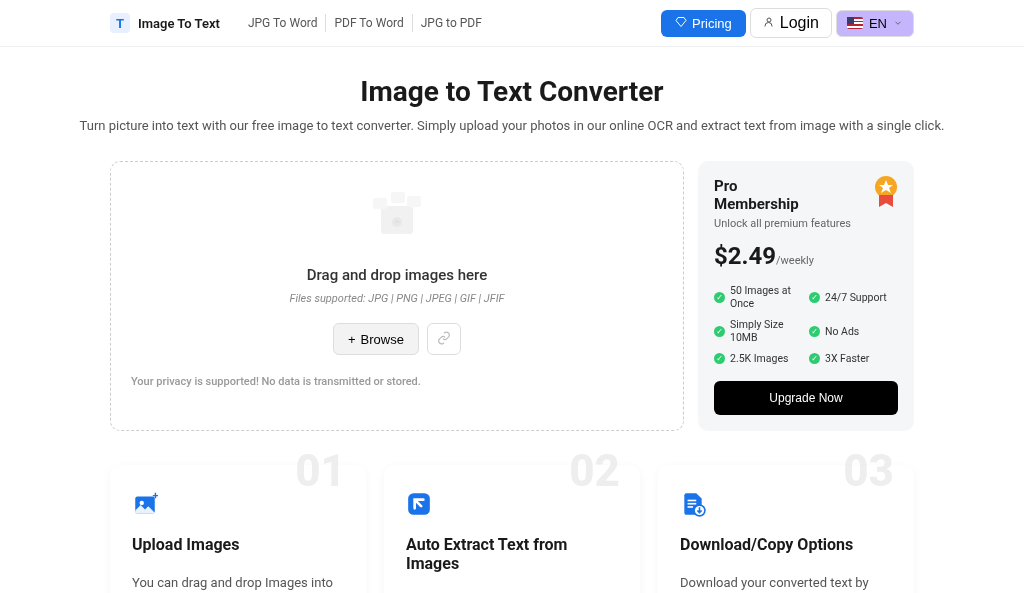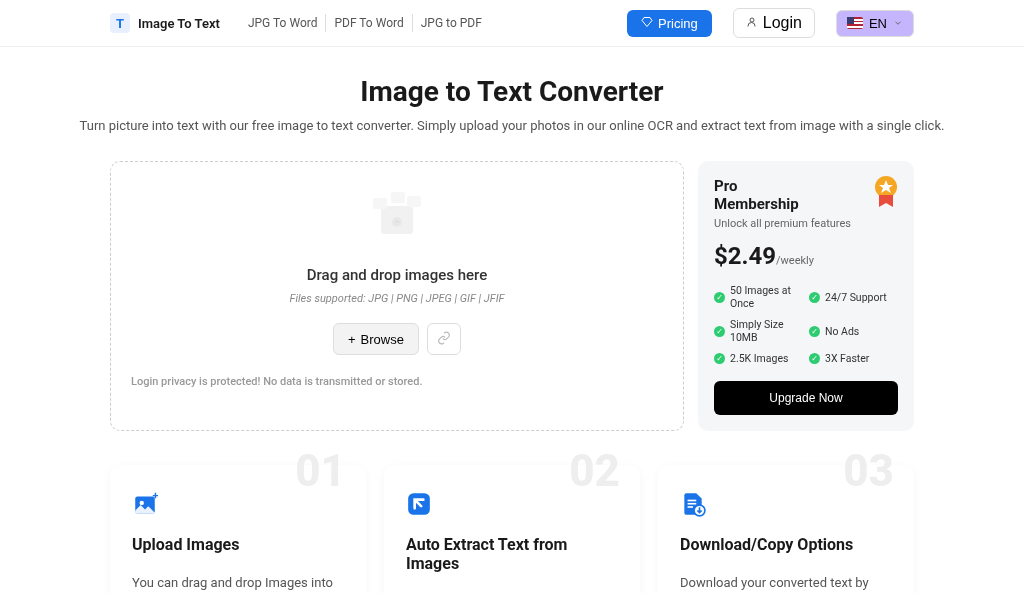--- a/index.html
+++ b/index.html
@@ -6,21 +6,21 @@
     body { font-family: -apple-system, BlinkMacSystemFont, 'Segoe UI', Roboto, Arial, sans-serif; background: #fff; color: #1a1a1a; }
     
     
     .header { display: flex; align-items: center; justify-content: space-between; padding: 8px 110px; border-bottom: 1px solid #eee; }
     .header-left { display: flex; align-items: center; gap: 20px; }
     .logo { display: flex; align-items: center; gap: 8px; font-weight: 600; font-size: 13px; }
     .logo-icon { width: 20px; height: 20px; background: #e8f0ff; border-radius: 4px; display: flex; align-items: center; justify-content: center; color: #1a73e8; font-weight: bold; font-size: 13px; }
     .nav-links { display: flex; gap: 0; }
     .nav-link { font-size: 12px; color: #555; padding: 2px 8px; border-left: 1px solid #ddd; text-decoration: none; }
     .nav-link:first-child { border-left: none; }
-    .header-right { display: flex; align-items: center; gap: 21px; }
+    .header-right { display: flex; align-items: center; gap: 4px; }
     .btn-pricing { background: #1a73e8; color: white; border: none; border-radius: 6px; padding: 6px 14px; font-size: 13px; font-weight: 500; display: flex; align-items: center; gap: 5px; cursor: pointer; }
     .btn-login { background: white; border: 1px solid #ddd; border-radius: 6px; padding: 5px 12px; font-size: 16px; display: flex; align-items: center; gap: 5px; cursor: pointer; }
     .btn-lang { background: #c4b5fd; border: 1px solid #ddd; border-radius: 6px; padding: 5px 10px; font-size: 13px; display: flex; align-items: center; gap: 6px; cursor: pointer; }
     .flag { width: 16px; height: 12px; background: linear-gradient(to bottom, #b22234 0%, #b22234 15%, white 15%, white 30%, #b22234 30%, #b22234 45%, white 45%, white 60%, #b22234 60%, #b22234 75%, white 75%, white 90%, #b22234 90%); border-radius: 2px; position: relative; }
     .flag::before { content: ''; position: absolute; top: 0; left: 0; width: 7px; height: 7px; background: #3c3b6e; }
     
     
     .hero { text-align: center; padding: 28px 0 16px; }
     .hero h1 { font-size: 28px; font-weight: 700; margin-bottom: 10px; }
     .hero p { font-size: 13px; color: #555; }
@@ -131,21 +131,21 @@
       </button>
       <button class="btn-link">
         <span>
           <svg width="14" height="14" viewBox="0 0 24 24" fill="none" stroke="#bbb" stroke-width="2">
               <path d="M10 13a5 5 0 0 0 7 0l3-3a5 5 0 0 0-7-7l-1 1"></path>
               <path d="M14 11a5 5 0 0 0-7 0l-3 3a5 5 0 0 0 7 7l1-1"></path>
             </svg>
         </span>
       </button>
     </div>
-    <div class="privacy-text">Login privacy is protected! No data is transmitted or stored.</div>
+    <div class="privacy-text">Your privacy is supported! No data is transmitted or stored.</div>
   </div>
 
   <div class="membership-card">
     <div class="badge-star">
       <svg viewBox="0 0 28 34">
           <circle cx="14" cy="12" r="11" fill="#f5a623"></circle>
           <polygon points="14,5 16,10 21,10 17,13 19,18 14,15 9,18 11,13 7,10 12,10" fill="#fff"></polygon>
           <path d="M7 20 L7 32 L14 28 L21 32 L21 20 Z" fill="#e74c3c"></path>
         </svg>
     </div>

